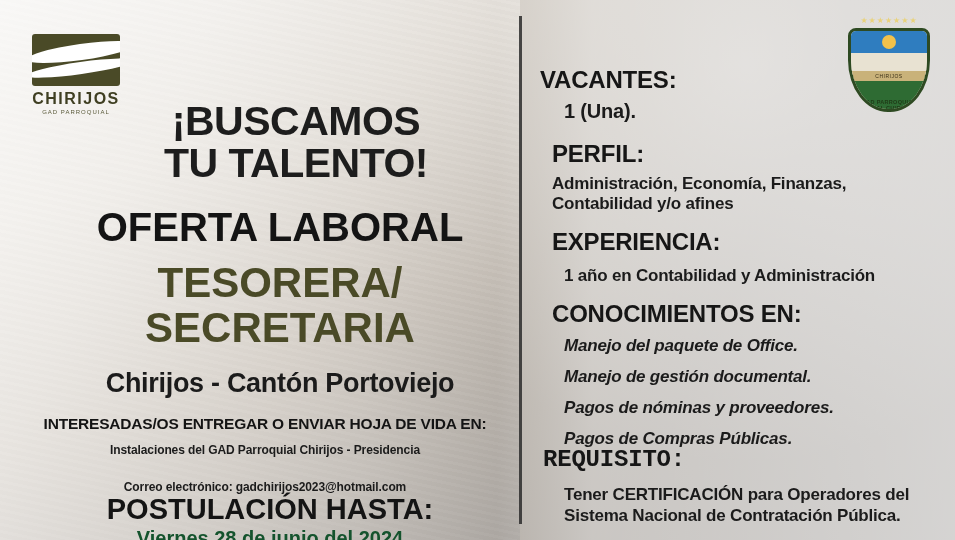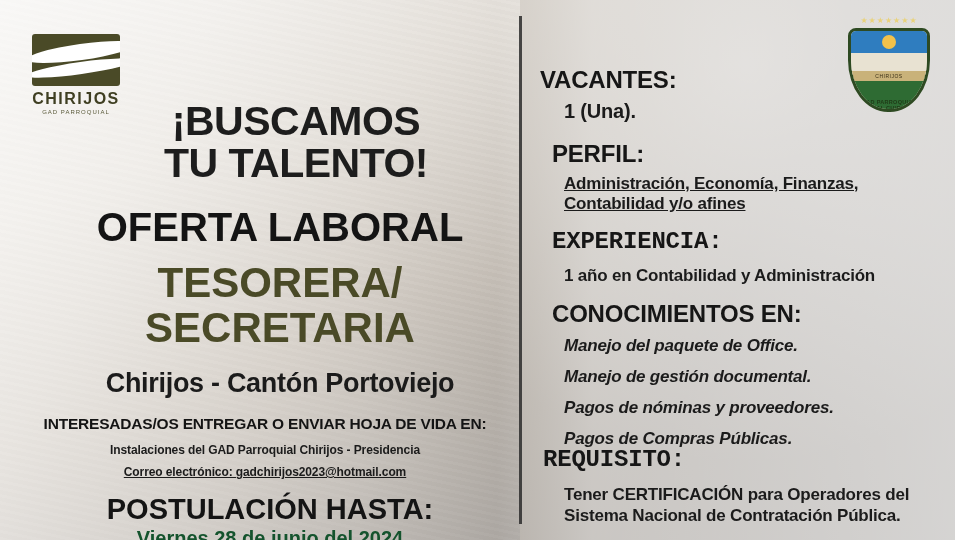--- a/index.html
+++ b/index.html
@@ -103,21 +103,21 @@
   }
   .l-interesados{
     position:absolute;left:40px;top:380px;width:450px;
     font-size:15.5px;font-weight:800;color:#141414;letter-spacing:-0.2px;
   }
   .l-detail{
     position:absolute;left:40px;width:450px;
     font-size:12px;font-weight:600;color:#1b1b1b;letter-spacing:-0.1px;
   }
   .d1{top:408px;}
-  .d2{top:430px;text-decoration:underline;}
+  .d2{top:445px;}
   .l-postulacion{
     position:absolute;left:60px;top:458px;width:420px;
     font-size:29px;font-weight:800;color:#141414;
   }
   .l-fecha{
     position:absolute;left:60px;top:492px;width:420px;
     font-size:20px;font-weight:600;color:#14532d;
   }
 
   
@@ -127,22 +127,22 @@
   .r-h{
     font-size:24px;font-weight:800;color:#161616;letter-spacing:-0.2px;
   }
   .r-t{
     font-size:17px;font-weight:600;color:#1b1b1b;letter-spacing:-0.2px;line-height:1.18;
   }
   .blk{position:absolute;left:0;width:400px;}
   .b-vac{top:38px;}
   .b-vac-v{top:72px;left:24px;font-size:20px;}
   .b-perfil{top:112px;left:12px;}
-  .b-perfil-t{top:146px;left:24px;width:390px;text-decoration:underline;}
-  .b-exp{top:200px;left:12px;font-family:Liberation Mono, monospace;}
+  .b-perfil-t{top:146px;left:12px;width:390px;}
+  .b-exp{top:200px;left:12px;}
   .b-exp-t{top:238px;left:24px;width:390px;}
   .b-con{top:272px;left:12px;}
   .b-con-l{top:308px;left:24px;width:390px;}
   .b-con-l div{margin-bottom:11px;font-style:italic;}
   .b-req{top:418px;left:3px;font-family:Liberation Mono, monospace;}
   .b-req-t{top:456px;left:24px;width:390px;line-height:1.25;}
 </style>
 </head>
 <body>
 

